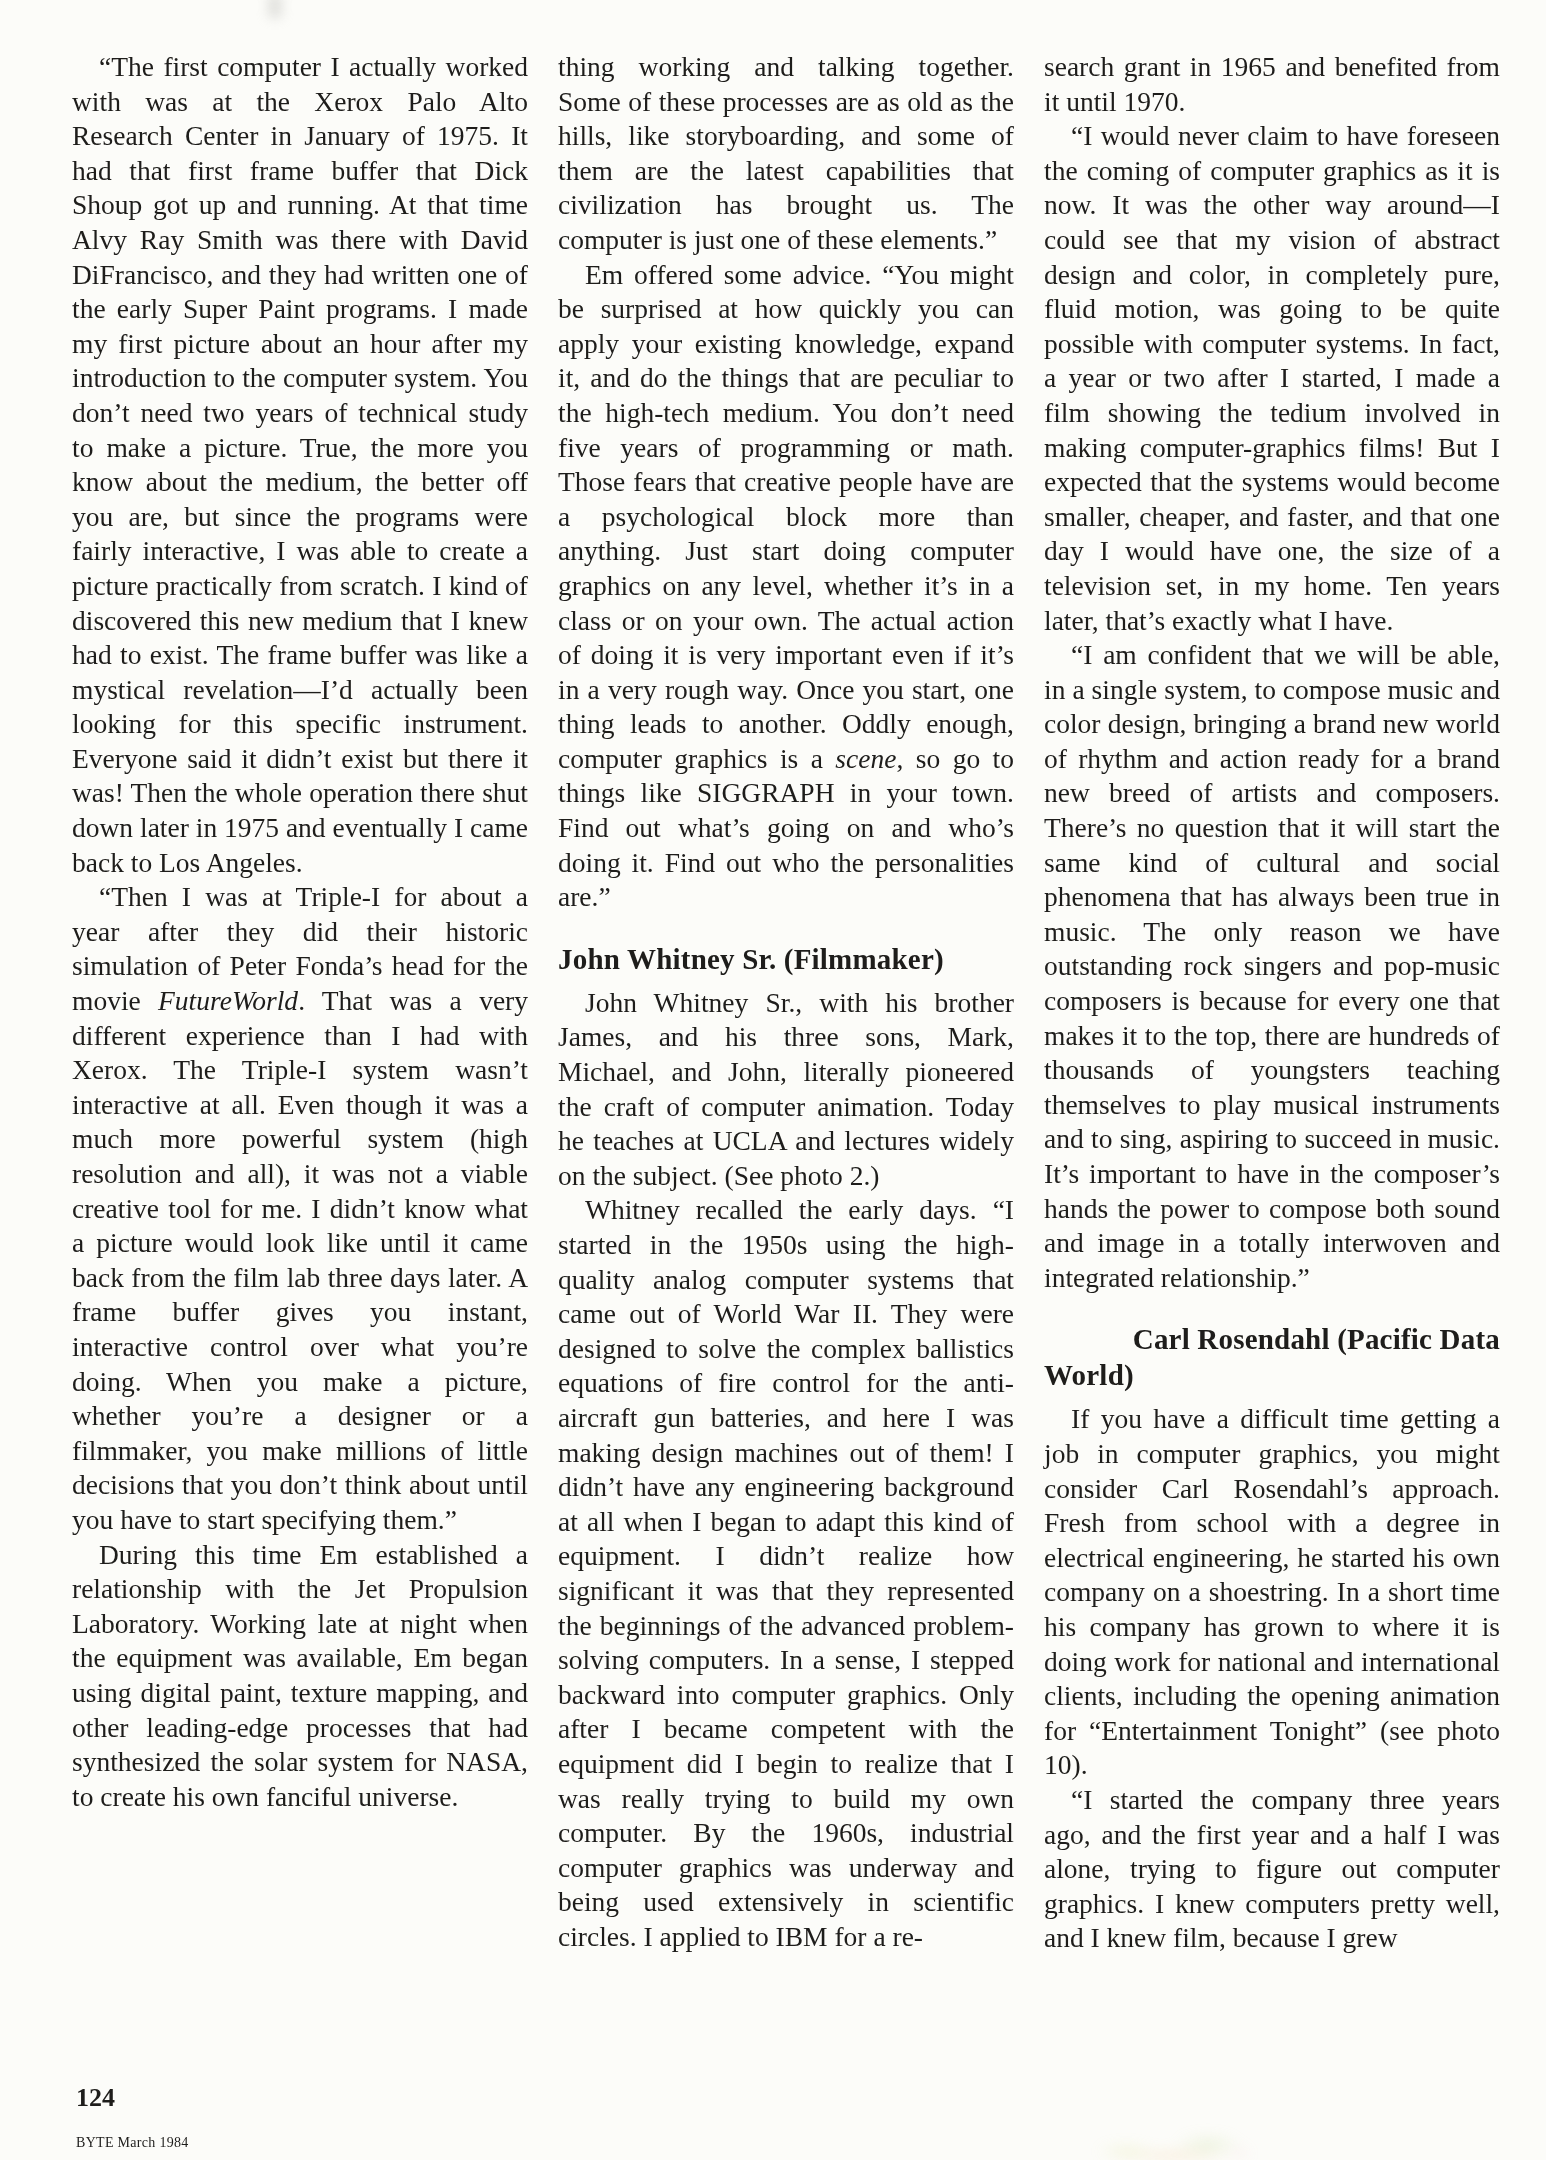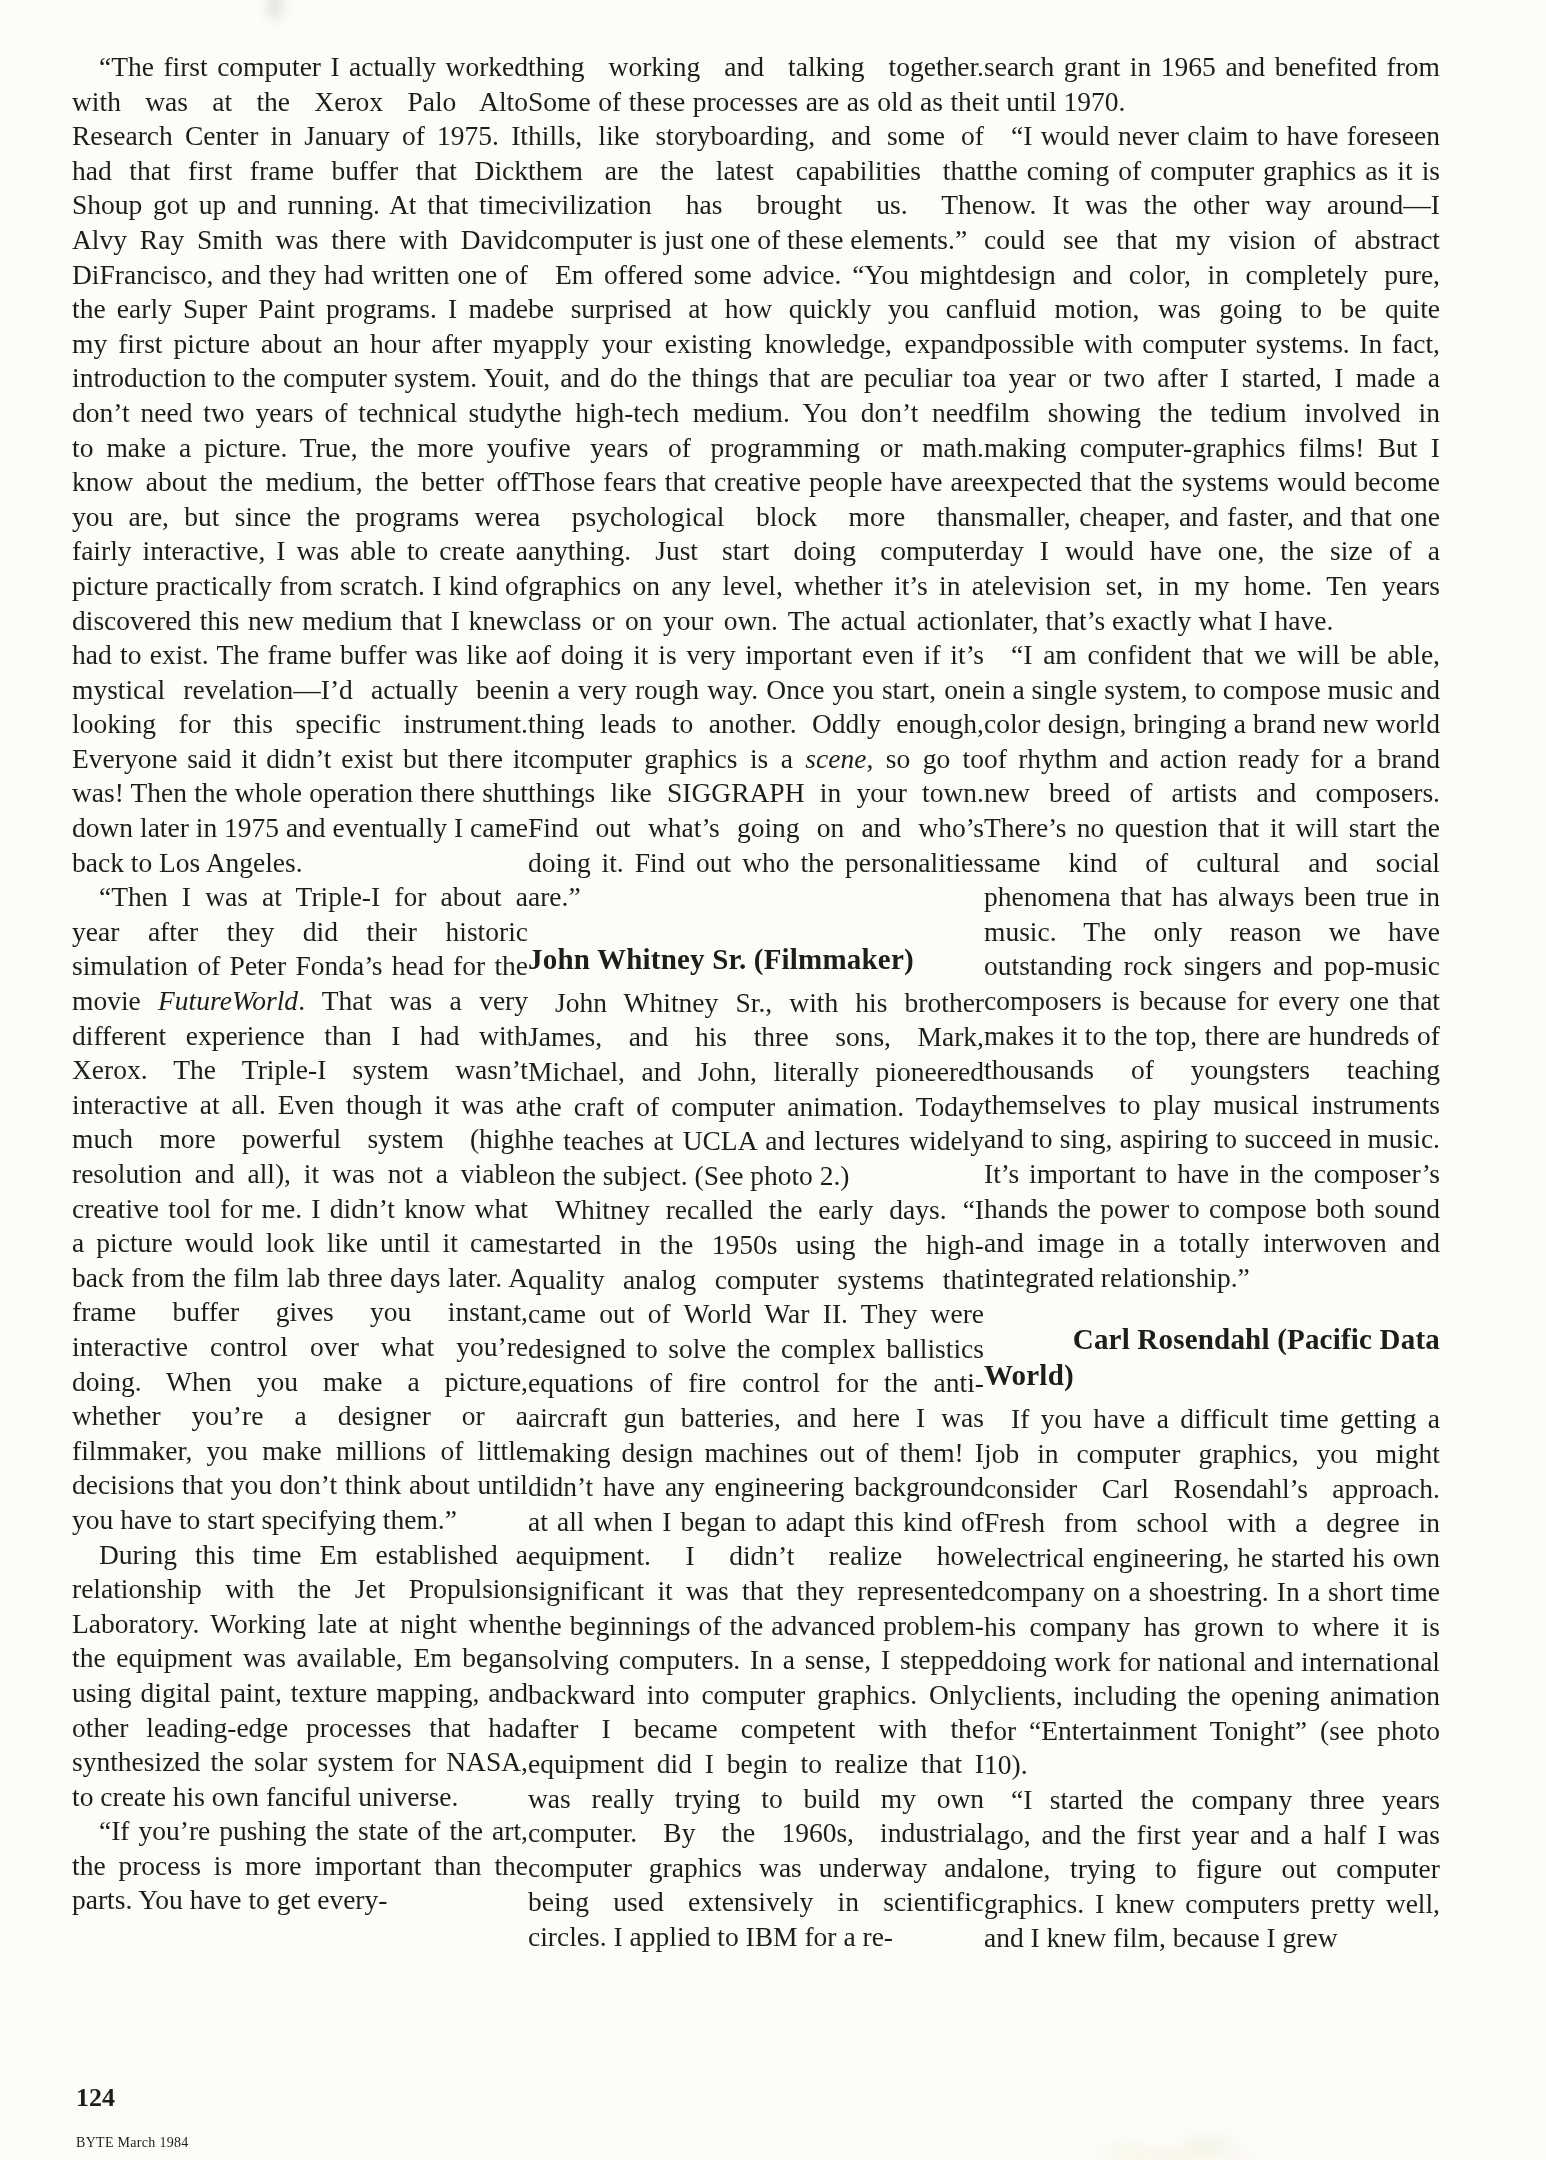--- a/index.html
+++ b/index.html
@@ -11,20 +11,21 @@
     background: #fcfcf9;
     font-family: "Liberation Serif", "DejaVu Serif", serif;
     color: #1e1d1b;
     overflow: hidden;
   }
   .columns {
     position: absolute;
     left: 72px;
     top: 50px;
     display: flex;
+    gap: 30px;
   }
   .col {
     width: 456px;
     font-size: 27.5px;
     line-height: 34.6px;
     text-align: justify;
     text-align-last: left;
   }
   .col p { margin: 0; }
   .col p.indent { text-indent: 27px; }
@@ -81,21 +82,20 @@
 
 <div class="page">
 
   <div class="smudge-top"></div>
 
   <div class="columns">
     <div class="col">
         <p class="indent"><span>“The first computer I actually worked with was at the Xerox Palo Alto Research Center in January of 1975. It had that first frame buffer that Dick Shoup got up and running. At that time Alvy Ray Smith was there with David DiFrancisco, and they had written one of the early Super Paint programs. I made my first picture about an hour after my introduction to the computer system. You don’t need two years of technical study to make a picture. True, the more you know about the medium, the better off you are, but since the programs were fairly interactive, I was able to create a picture practically from scratch. I kind of discovered this new medium that I knew had to exist. The frame buffer was like a mystical revelation—I’d actually been looking for this specific instrument. Everyone said it didn’t exist but there it was! Then the whole operation there shut down later in 1975 and eventually I came back to Los Angeles.</span></p>
         <p class="indent"><span>“Then I was at Triple-I for about a year after they did their historic simulation of Peter Fonda’s head for the movie </span><em>FutureWorld</em><span>. That was a very different experience than I had with Xerox. The Triple-I system wasn’t interactive at all. Even though it was a much more powerful system (high resolution and all), it was not a viable creative tool for me. I didn’t know what a picture would look like until it came back from the film lab three days later. A frame buffer gives you instant, interactive control over what you’re doing. When you make a picture, whether you’re a designer or a filmmaker, you make millions of little decisions that you don’t think about until you have to start specifying them.”</span></p>
         <p class="indent"><span>During this time Em established a relationship with the Jet Propulsion Laboratory. Working late at night when the equipment was available, Em began using digital paint, texture mapping, and other leading-edge processes that had synthesized the solar system for NASA, to create his own fanciful universe.</span></p>
-        <p class="indent"><span>“If you’re pushing the state of the art, the process is more important than the parts. You have to get every-</span></p>
       </div>
     <div class="col">
         <p><span>thing working and talking together. Some of these processes are as old as the hills, like storyboarding, and some of them are the latest capabilities that civilization has brought us. The computer is just one of these elements.”</span></p>
         <p class="indent"><span>Em offered some advice. “You might be surprised at how quickly you can apply your existing knowledge, expand it, and do the things that are peculiar to the high-tech medium. You don’t need five years of programming or math. Those fears that creative people have are a psychological block more than anything. Just start doing computer graphics on any level, whether it’s in a class or on your own. The actual action of doing it is very important even if it’s in a very rough way. Once you start, one thing leads to another. Oddly enough, computer graphics is a </span><em>scene</em><span>, so go to things like SIGGRAPH in your town. Find out what’s going on and who’s doing it. Find out who the personalities are.”</span></p>
         <h2><span>John Whitney Sr. (Filmmaker)</span></h2>
         <p class="indent"><span>John Whitney Sr., with his brother James, and his three sons, Mark, Michael, and John, literally pioneered the craft of computer animation. Today he teaches at UCLA and lectures widely on the subject. (See photo 2.)</span></p>
         <p class="indent"><span>Whitney recalled the early days. “I started in the 1950s using the high-quality analog computer systems that came out of World War II. They were designed to solve the complex ballistics equations of fire control for the anti-aircraft gun batteries, and here I was making design machines out of them! I didn’t have any engineering background at all when I began to adapt this kind of equipment. I didn’t realize how significant it was that they represented the beginnings of the advanced problem-solving computers. In a sense, I stepped backward into computer graphics. Only after I became competent with the equipment did I begin to realize that I was really trying to build my own computer. By the 1960s, industrial computer graphics was underway and being used extensively in scientific circles. I applied to IBM for a re-</span></p>
       </div>
     <div class="col">
         <p><span>search grant in 1965 and benefited from it until 1970.</span></p>

